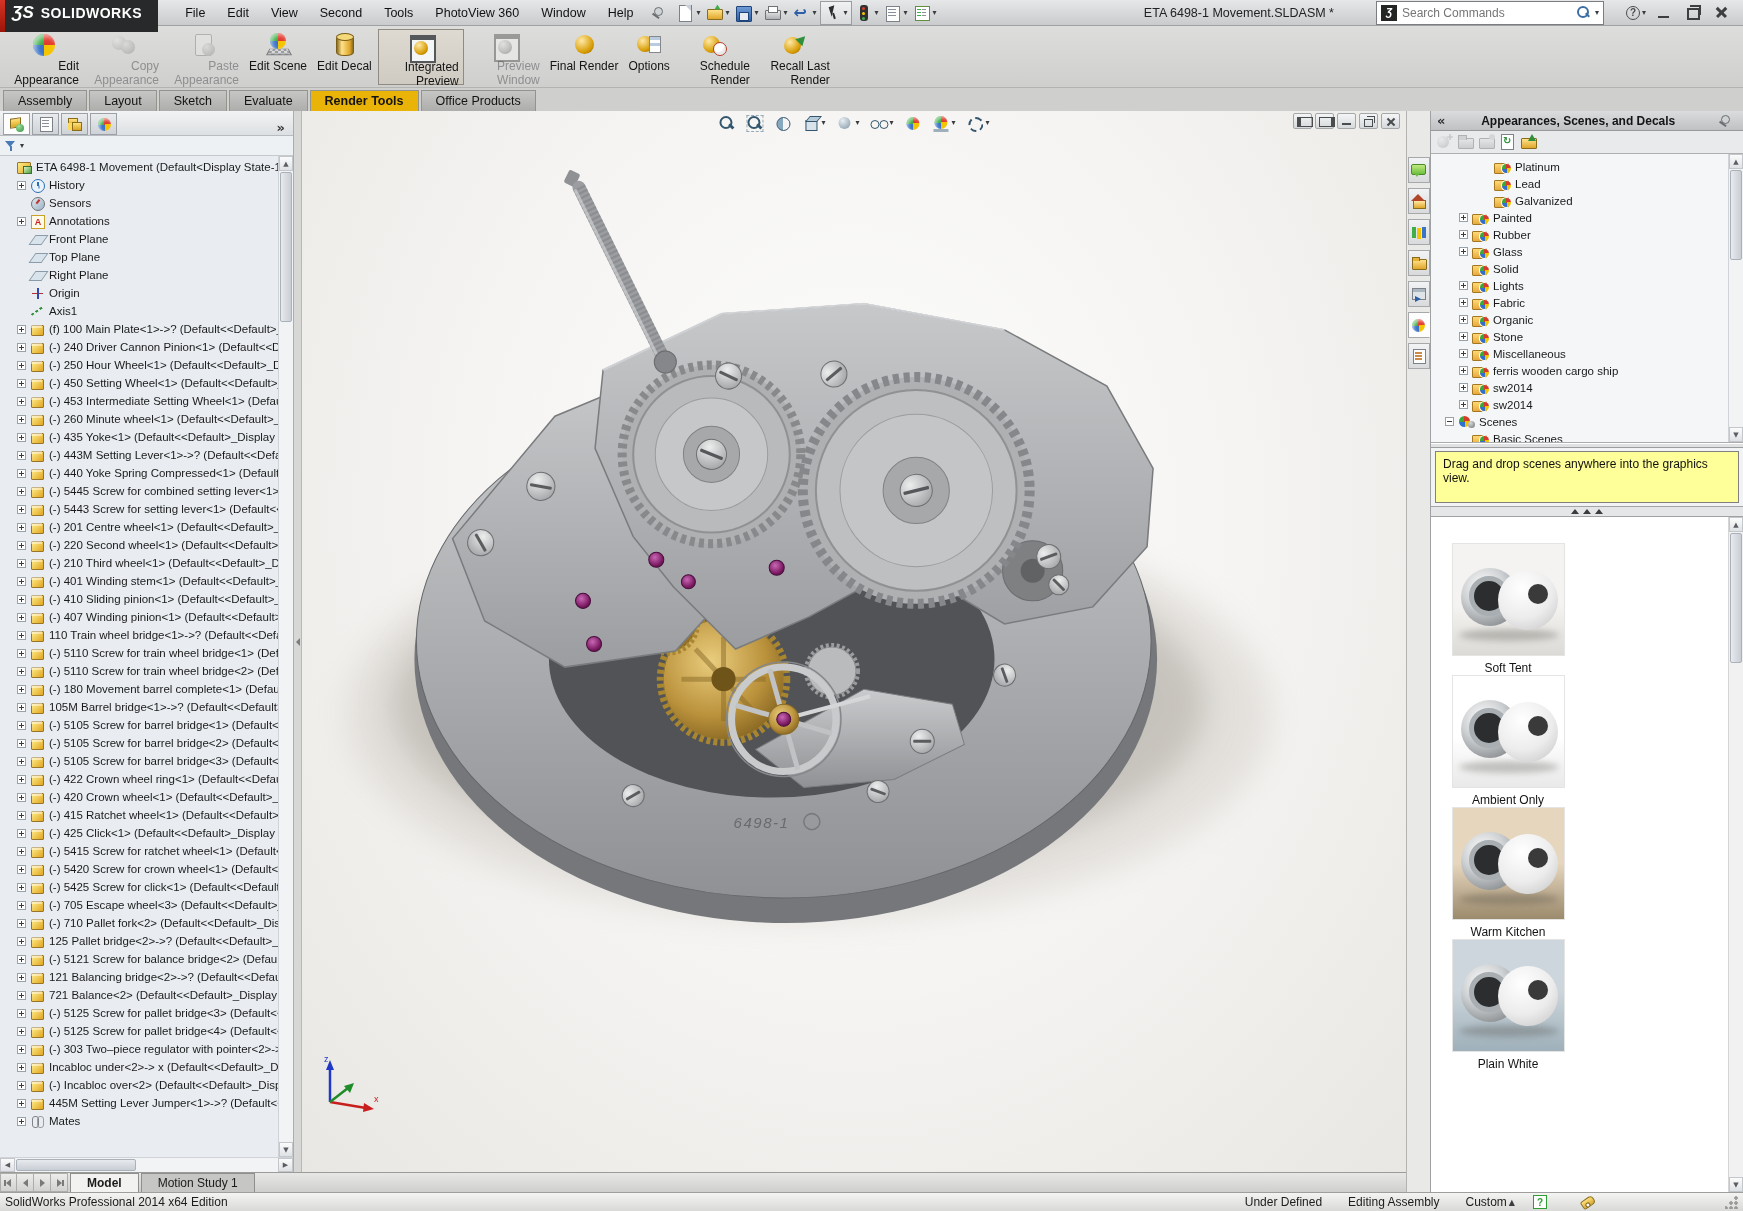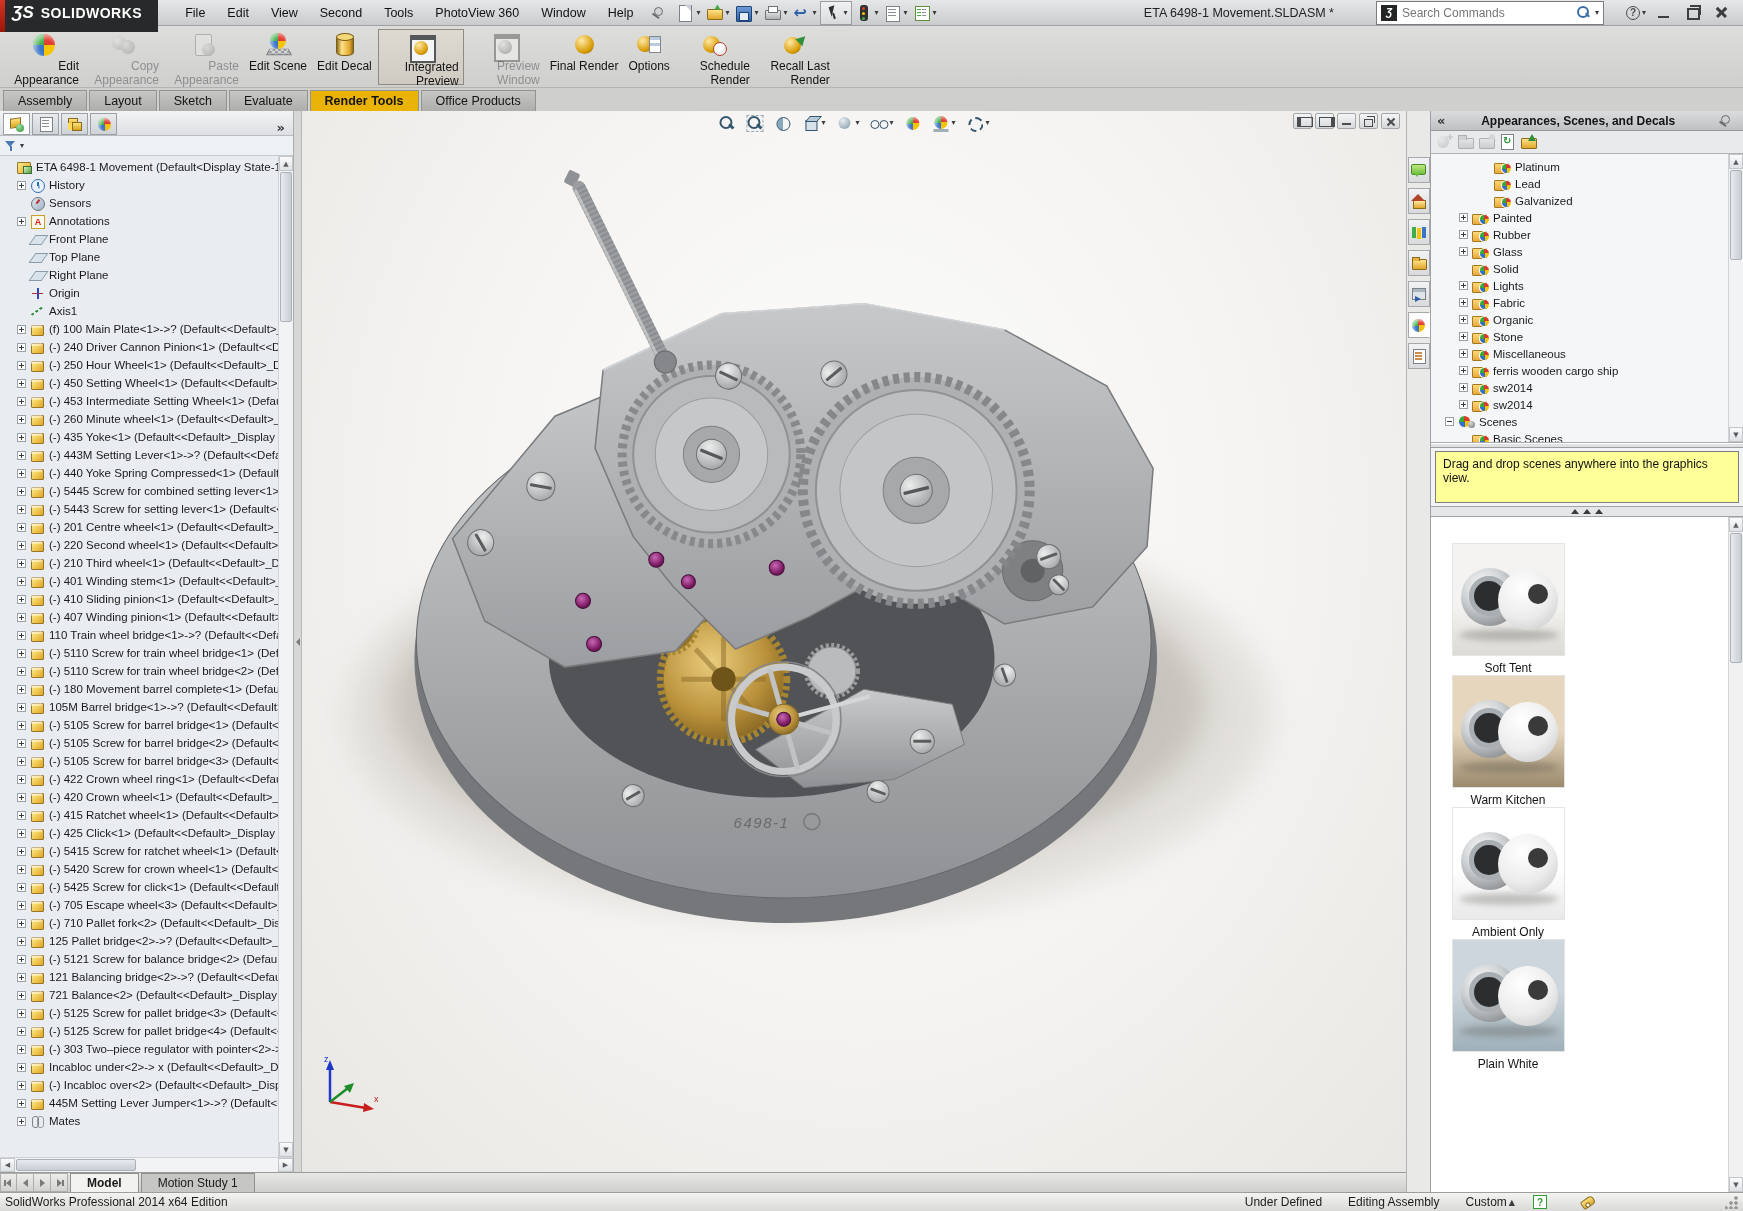--- a/index.html
+++ b/index.html
@@ -1207,35 +1207,35 @@
           <div class="sitem">
             <div class="sthumbb" data-scene="soft-tent">
               <div class="sshadow"></div>
               <div class="sphL"></div>
               <div class="sphR"></div>
             </div>
             <div class="slabel">Soft Tent</div>
           </div>
 
           <div class="sitem">
+            <div class="sthumbb" data-scene="ambient-only">
+              <div class="sshadow"></div>
+              <div class="sphL"></div>
+              <div class="sphR"></div>
+            </div>
+            <div class="slabel">Ambient Only</div>
+          </div>
+
+          <div class="sitem">
             <div class="sthumbb" data-scene="warm-kitchen">
               <div class="sshadow"></div>
               <div class="sphL"></div>
               <div class="sphR"></div>
             </div>
             <div class="slabel">Warm Kitchen</div>
-          </div>
-
-          <div class="sitem">
-            <div class="sthumbb" data-scene="ambient-only">
-              <div class="sshadow"></div>
-              <div class="sphL"></div>
-              <div class="sphR"></div>
-            </div>
-            <div class="slabel">Ambient Only</div>
           </div>
 
           <div class="sitem">
             <div class="sthumbb" data-scene="plain-white">
               <div class="sshadow"></div>
               <div class="sphL"></div>
               <div class="sphR"></div>
             </div>
             <div class="slabel">Plain White</div>
           </div>

